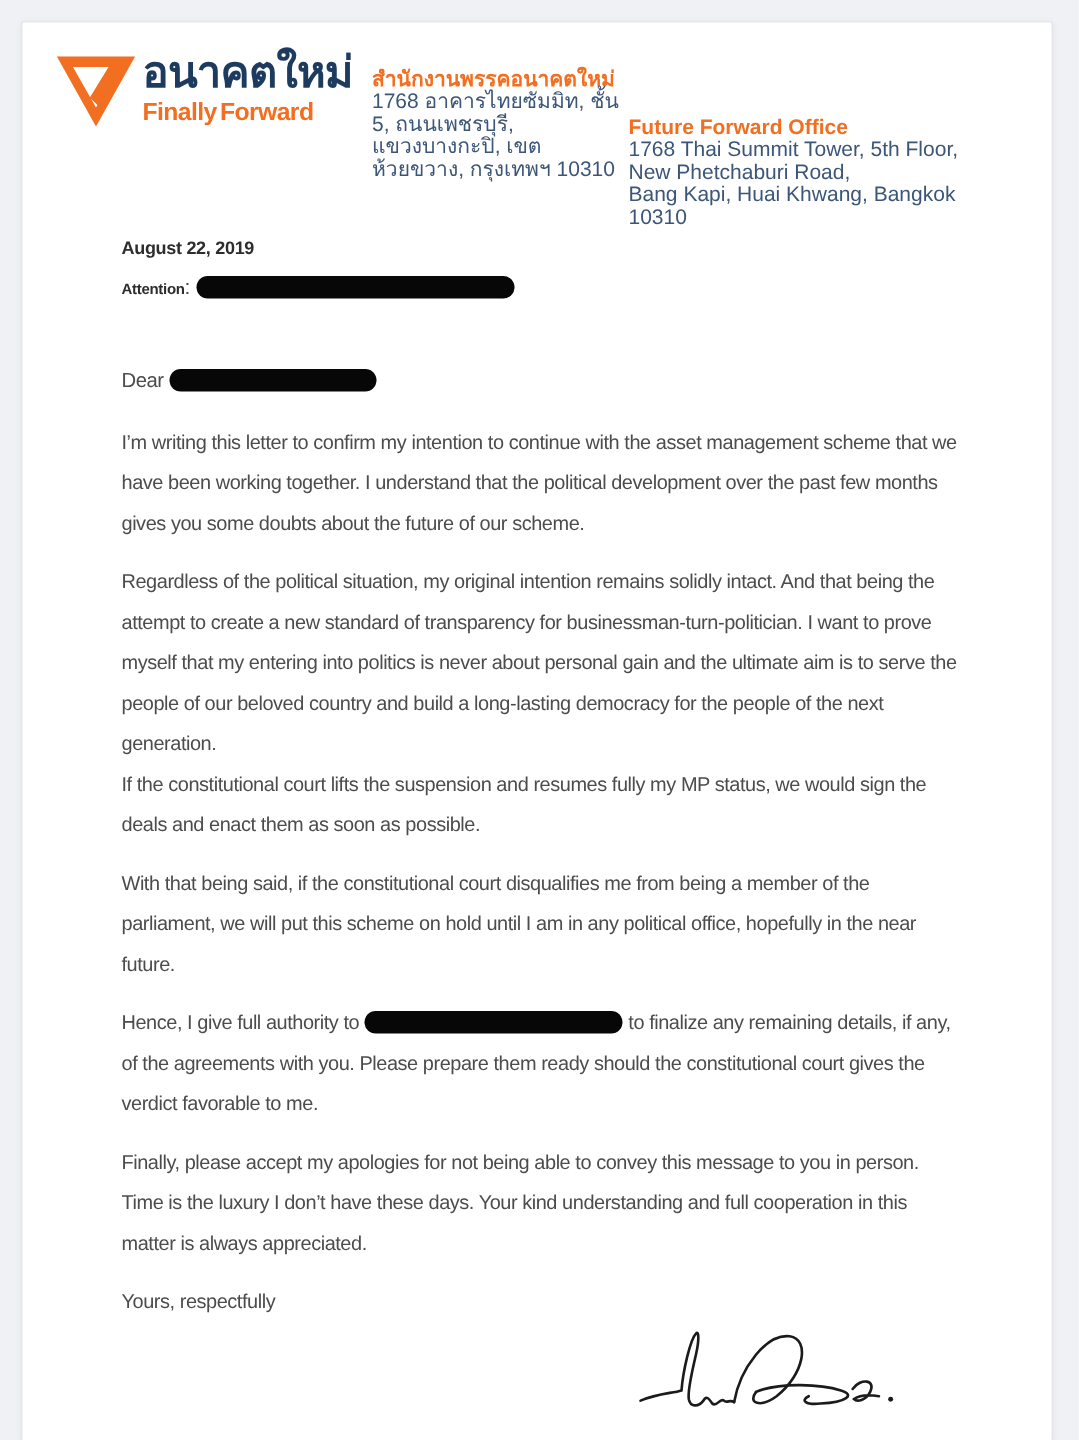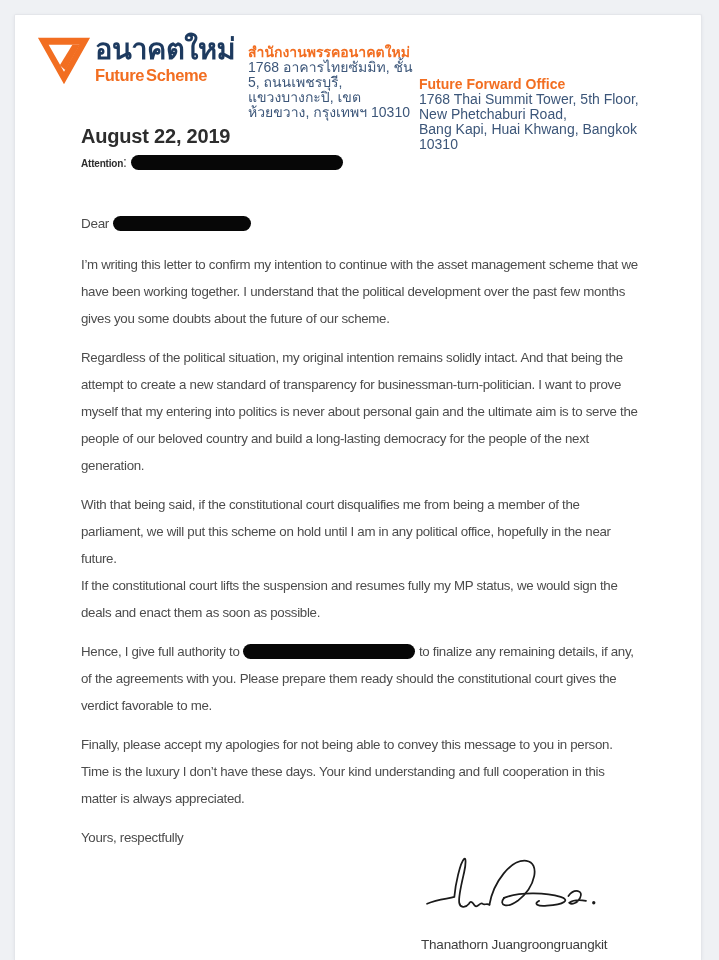--- a/index.html
+++ b/index.html
@@ -36,21 +36,21 @@
   .office-thai { left: 233px; width: 165px; }
   .office-en { left: 404px; width: 250px; margin-top: 32px; }
   .office-title { font-weight: bold; color: #f26e21; }
   .office-lines { color: #3c5679; }
   
   .content {
     position: absolute; left: 66px; top: 108px; width: 562px;
     color: #4c4c4c; font-size: 13.3px; letter-spacing: -0.3px;
   }
   .bold { font-weight: bold; color: #2d2d2d; }
-  .date-line { font-size: 20px; line-height: 26px; letter-spacing: -0.2px; }
+  .date-line { font-size: 12px; line-height: 26px; letter-spacing: -0.2px; margin-top: 29px; }
   .meta-line { font-size: 14px; line-height: 26px; }
   .meta-line .label { font-size: 10px; letter-spacing: -0.2px; }
   .salutation { margin-top: 34px; font-size: 13.5px; line-height: 26px; }
   .redact {
     display: inline-block; height: 15px; background: #070707;
     border-radius: 8px; vertical-align: -3px; margin-left: 4px;
   }
   .para { margin: 12px 0 0 0; line-height: 27px; }
   .para.first { margin-top: 14px; }
   .para.cont { margin-top: 0; }
@@ -66,21 +66,21 @@
 <div class="stage">
   <div class="paper">
 
     <div class="letterhead">
       <svg class="logo-mark" width="54" height="50" viewBox="0 0 58 52" aria-hidden="true">
         <path fill="#f26e21" fill-rule="evenodd" d="M1,1 L57,1 L29,51 Z M12.5,8.5 L45.5,8.5 L29,37.5 Z"></path>
         <path fill="#f26e21" d="M38,8.5 L46,8.5 L30.5,36 L24.5,30.5 Z"></path>
       </svg>
       <div class="logo-text">
         <div class="logo-thai">อนาคตใหม่</div>
-        <div class="logo-en">Future Scheme</div>
+        <div class="logo-en">Finally Forward</div>
       </div>
       <div class="office office-thai">
         <div class="office-title">สำนักงานพรรคอนาคตใหม่</div>
         <div class="office-lines">
             <div>1768 อาคารไทยซัมมิท, ชั้น 5, ถนนเพชรบุรี,</div>
             <div>แขวงบางกะปิ, เขตห้วยขวาง, กรุงเทพฯ 10310</div>
           </div>
       </div>
       <div class="office office-en">
         <div class="office-title">Future Forward Office</div>
@@ -99,22 +99,22 @@
       </div>
 
 
       <div class="salutation">
         <span>Dear</span><span class="redact" style="width: 138px;"></span>
       </div>
 
       <div id="letter-body">
           <p class="para first">I’m writing this letter to confirm my intention to continue with the asset management scheme that we have been working together. I understand that the political development over the past few months gives you some doubts about the future of our scheme.</p>
           <p class="para">Regardless of the political situation, my original intention remains solidly intact. And that being the attempt to create a new standard of transparency for businessman-turn-politician. I want to prove myself that my entering into politics is never about personal gain and the ultimate aim is to serve the people of our beloved country and build a long-lasting democracy for the people of the next generation.</p>
+          <p class="para cont">If the constitutional court lifts the suspension and resumes fully my MP status, we would sign the deals and enact them as soon as possible.</p>
           <p class="para">With that being said, if the constitutional court disqualifies me from being a member of the parliament, we will put this scheme on hold until I am in any political office, hopefully in the near future.</p>
-          <p class="para cont">If the constitutional court lifts the suspension and resumes fully my MP status, we would sign the deals and enact them as soon as possible.</p>
           <p class="para">Hence, I give full authority to<span class="redact" style="width: 172px;"></span> to finalize any remaining details, if any, of the agreements with you. Please prepare them ready should the constitutional court gives the verdict favorable to me.</p>
           <p class="para">Finally, please accept my apologies for not being able to convey this message to you in person. Time is the luxury I don’t have these days. Your kind understanding and full cooperation in this matter is always appreciated.</p>
         </div>
 
       <div class="closing">Yours, respectfully</div>
 
       <div class="sigblock">
         <svg class="signature-svg" width="210" height="78" viewBox="0 0 215 80" fill="none" aria-hidden="true">
           <g stroke="#1b1b1b" stroke-width="1.8" stroke-linecap="round" fill="none">
             <path d="M6,50 C18,45 28,45 34,43 C35,30 40,8 44,4 C46,2 46,9 44,18 C41,31 38,43 39,49 C40,54 45,55 49,50 C51,46 53,49 55,52 C58,55 60,48 63,50 C65,52 67,49 70,51"></path>

